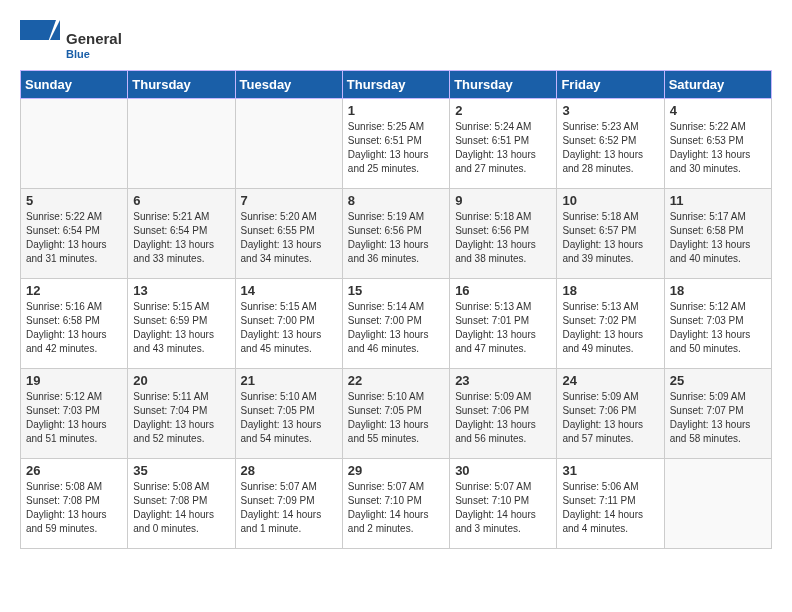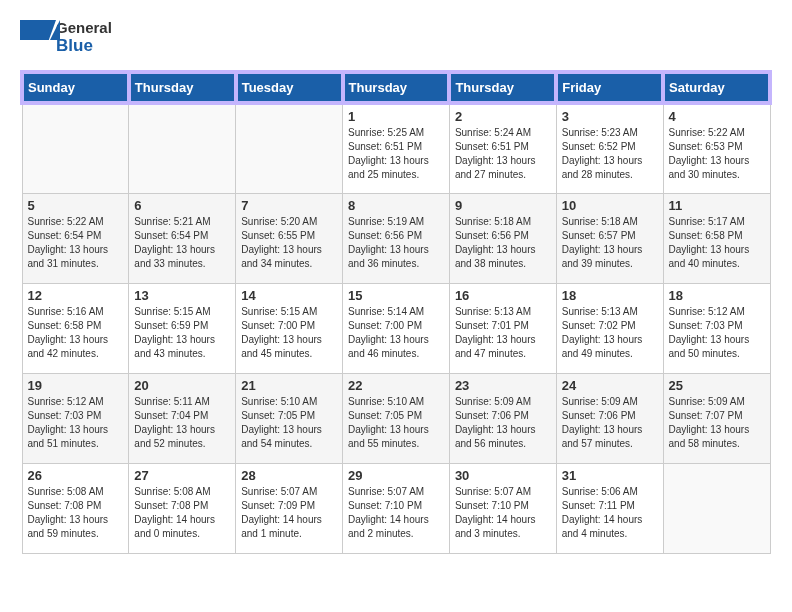--- a/index.html
+++ b/index.html
@@ -37,21 +37,21 @@
       width: 100%;
       border-collapse: collapse;
       font-size: 11px;
     }
     .calendar th {
       background-color: #1a5fa8;
       color: white;
       padding: 6px 4px;
       text-align: left;
       font-size: 13px;
-      border: 4px solid #c4b5fd;
+      border: 1px solid #c4b5fd;
     }
     .calendar td {
       vertical-align: top;
       padding: 4px 5px;
       border: 1px solid #ccc;
       width: calc(100% / 7);
       min-height: 80px;
       height: 90px;
     }
     .calendar tr:nth-child(even) td {
@@ -74,28 +74,28 @@
     }
     .empty-cell {
       background-color: #f9f9f9 !important;
     }
   </style>
 </head>
 <body>
 
 <div class="header">
   <div class="logo">
-  <div style="display:flex;align-items:flex-start;gap:0;">
+  <div style="display:flex;align-items:flex-end;gap:10px;">
     <div style="position:relative;width:36px;height:40px;">
       <div style="width:36px;height:20px;background:#1a5fa8;clip-path:polygon(0 0, 100% 0, 80% 100%, 0% 100%);"></div>
       <div style="position:absolute;top:0;right:-4px;width:0;height:0;border-left:10px solid transparent;border-bottom:20px solid #1a5fa8;"></div>
     </div>
     <div style="line-height:1.1;">
       <div style="font-size:15px;font-weight:bold;color:#333;">General</div>
-      <div style="font-size:17px;font-weight:bold;color:#1a5fa8;">Blue</div>
+      <div style="font-size:11px;font-weight:bold;color:#1a5fa8;">Blue</div>
     </div>
   </div>
 </div>
   <div class="title-area">
     <div class="month-title"></div>
     <div class="location"></div>
   </div>
 </div>
 
 <table class="calendar">
@@ -221,21 +221,21 @@
           <span class="day-num">25</span>
           <div class="day-info">Sunrise: 5:09 AM<br>Sunset: 7:07 PM<br>Daylight: 13 hours<br>and 58 minutes.</div>
         </td>
       </tr>
       <tr>
         <td>
           <span class="day-num">26</span>
           <div class="day-info">Sunrise: 5:08 AM<br>Sunset: 7:08 PM<br>Daylight: 13 hours<br>and 59 minutes.</div>
         </td>
         <td>
-          <span class="day-num">27</span>
+          <span class="day-num">35</span>
           <div class="day-info">Sunrise: 5:08 AM<br>Sunset: 7:08 PM<br>Daylight: 14 hours<br>and 0 minutes.</div>
         </td>
         <td>
           <span class="day-num">28</span>
           <div class="day-info">Sunrise: 5:07 AM<br>Sunset: 7:09 PM<br>Daylight: 14 hours<br>and 1 minute.</div>
         </td>
         <td>
           <span class="day-num">29</span>
           <div class="day-info">Sunrise: 5:07 AM<br>Sunset: 7:10 PM<br>Daylight: 14 hours<br>and 2 minutes.</div>
         </td>

